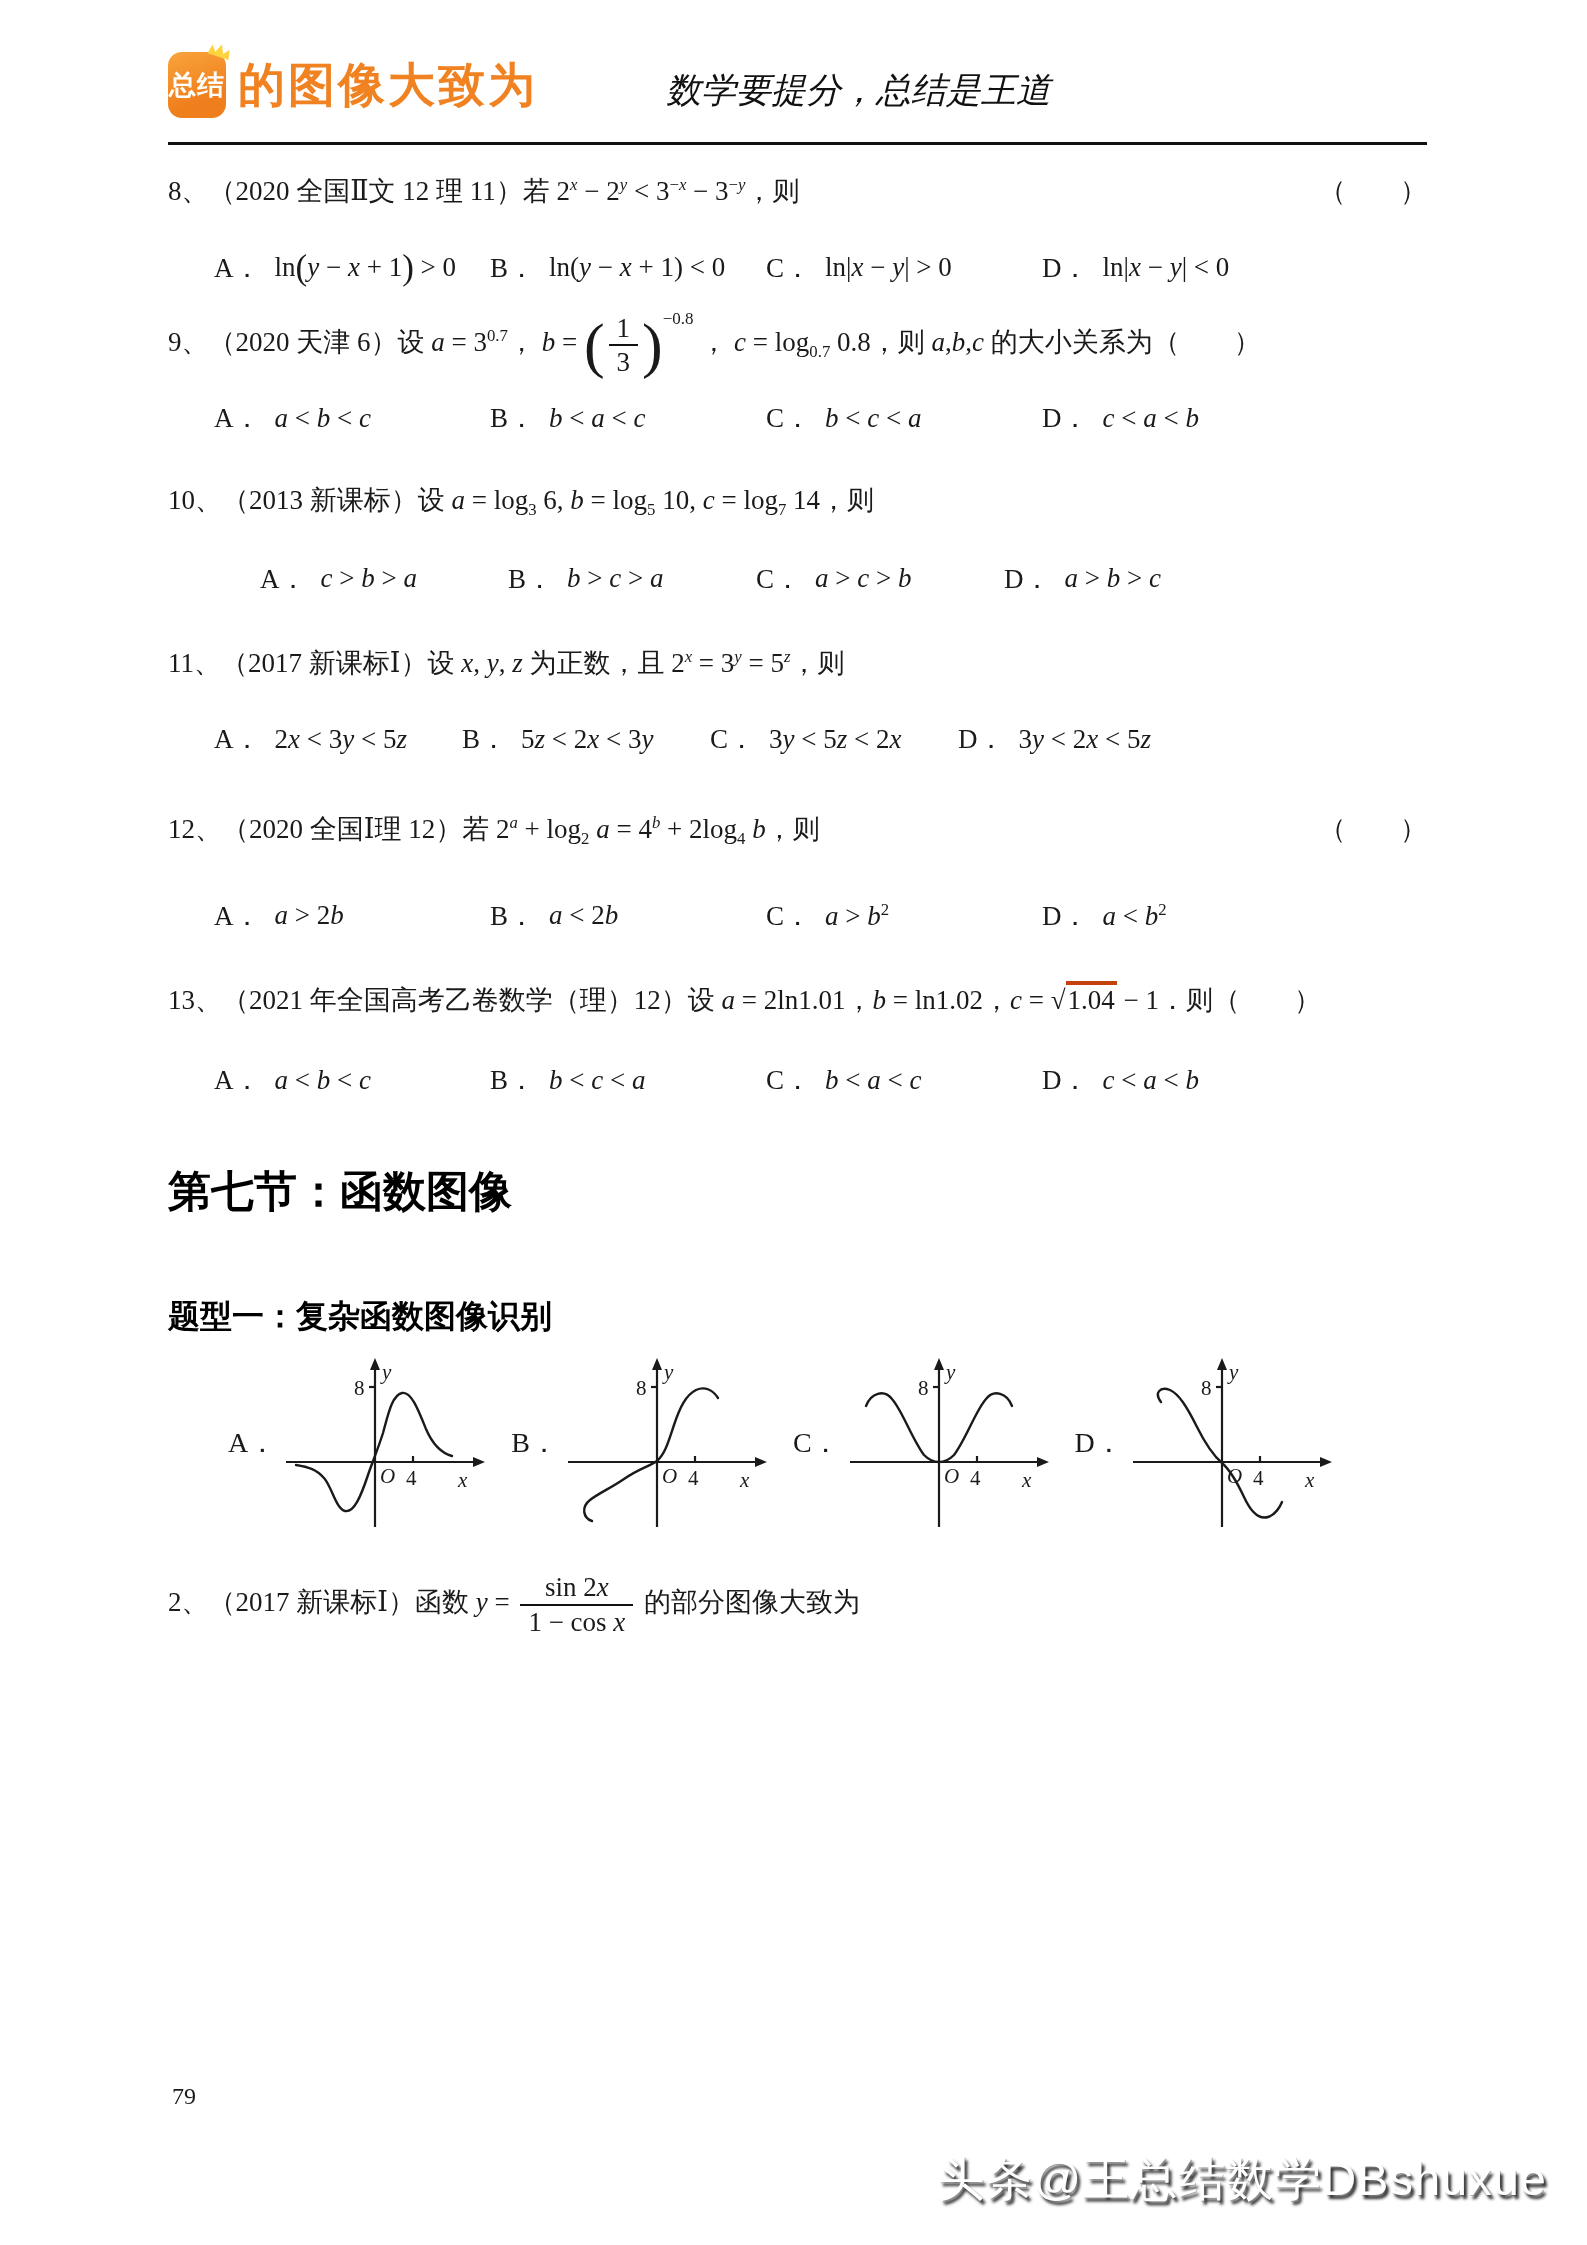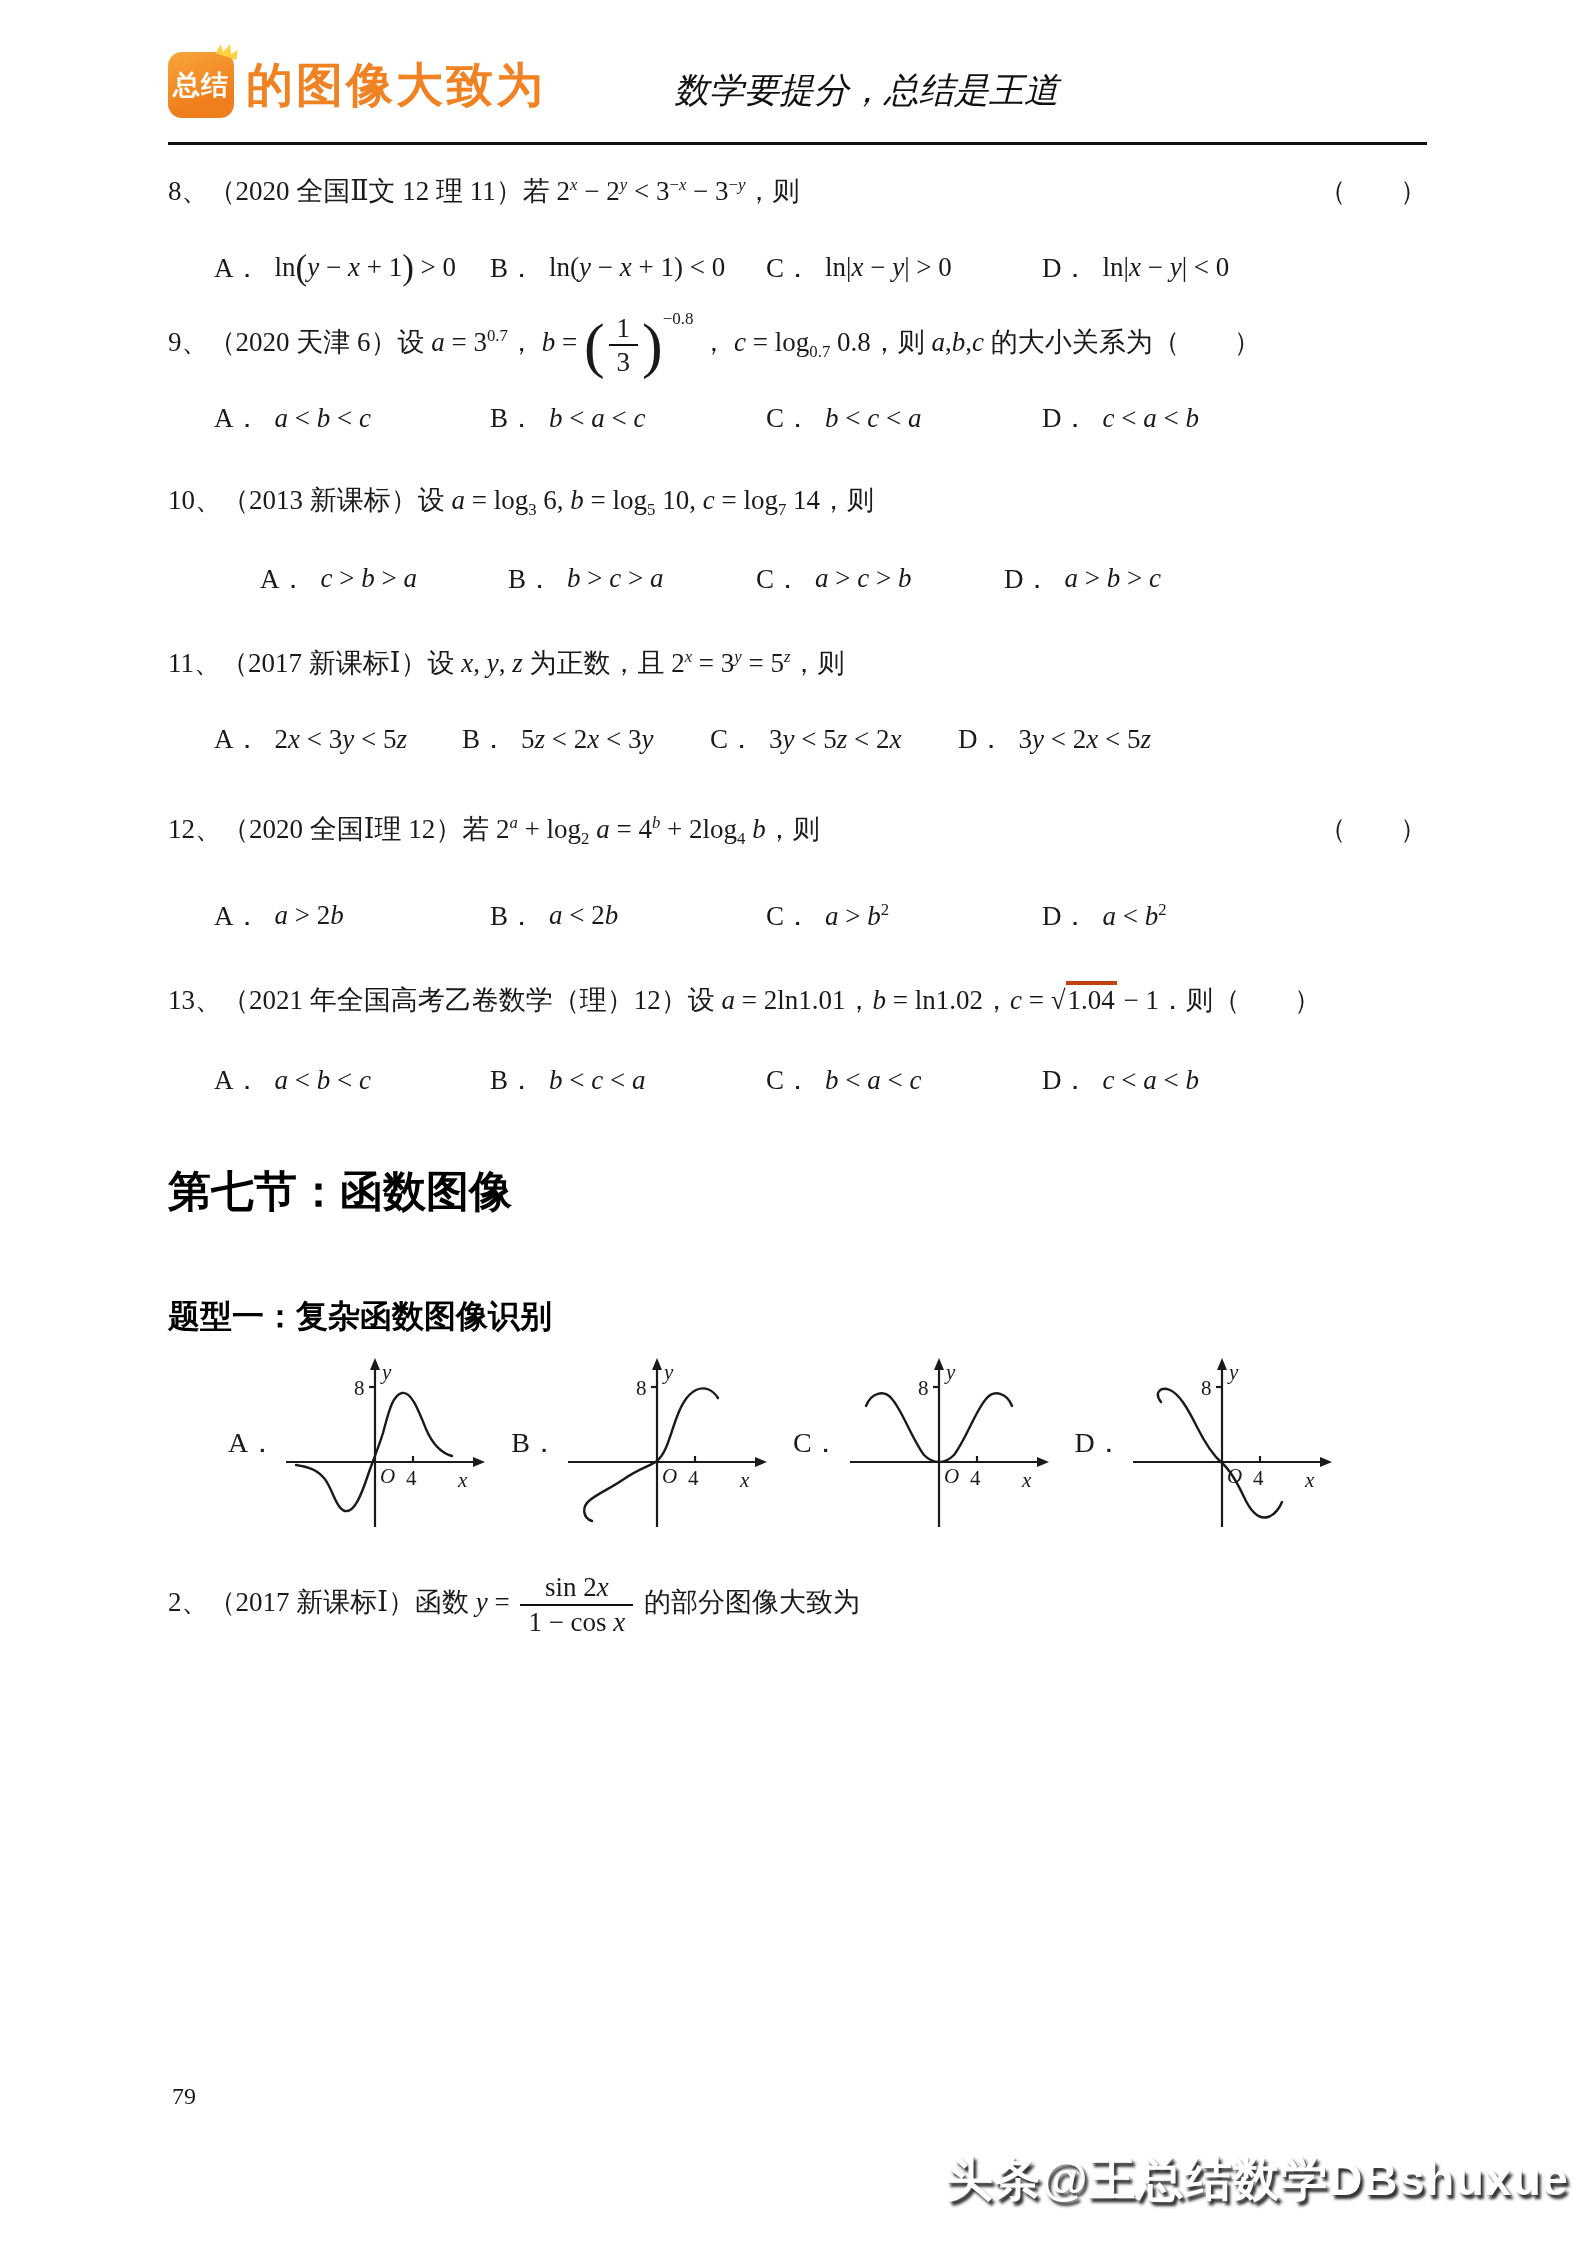--- a/index.html
+++ b/index.html
@@ -3,21 +3,21 @@
 <meta charset="utf-8">
 <style>
   html,body{margin:0;padding:0;background:#e9e9e9;}
   .page{position:relative;width:1587px;height:2245px;background:#ffffff;margin:0 auto;overflow:hidden;
         font-family:"Liberation Serif","DejaVu Serif",serif;color:#1a1a1a;}
   .content{padding:0 160px 0 168px;}
 
   
   .header{padding-top:52px;display:flex;align-items:flex-end;}
   .logo{display:flex;align-items:center;}
-  .badge{position:relative;width:66px;height:66px;border-radius:14px;
+  .badge{position:relative;width:58px;height:66px;border-radius:14px;
          background:linear-gradient(160deg,#f9a43c 0%,#ef7f1c 70%);
          display:flex;align-items:center;justify-content:center;}
   .badge .badge-text{color:#fff;font-family:"Liberation Sans",sans-serif;font-weight:bold;font-size:27px;letter-spacing:1px;}
   .crown{position:absolute;top:-9px;right:-7px;transform:rotate(18deg);}
   .brand{margin-left:12px;font-family:"Liberation Sans",sans-serif;font-weight:bold;
          font-size:47px;color:#f08222;letter-spacing:3px;}
   .tagline{margin-left:128px;padding-bottom:4px;font-size:35px;font-style:italic;font-weight:500;color:#111;}
   .rule{border-top:3px solid #111;margin-top:24px;}
 
   
@@ -51,22 +51,22 @@
   .gchoice{display:flex;align-items:center;margin-right:26px;}
   .glabel{font-size:28px;margin-right:4px;}
   .plot .ax{stroke:#1a1a1a;stroke-width:2.2;}
   .plot .ah{fill:#1a1a1a;}
   .plot text{font-size:21px;font-family:"Liberation Serif",serif;fill:#1a1a1a;}
   .plot .it{font-style:italic;}
   .plot .curve{fill:none;stroke:#1a1a1a;stroke-width:2.4;stroke-linecap:round;}
 
   
   .pagenum{position:absolute;left:172px;top:2083px;font-size:24px;}
-  .watermark{position:absolute;right:18px;top:2148px;font-family:"Liberation Sans",sans-serif;
-             font-weight:bold;font-size:47px;color:#ffffff;letter-spacing:1px;
+  .watermark{position:absolute;right:40px;top:2148px;font-family:"Liberation Sans",sans-serif;
+             font-weight:normal;font-size:47px;color:#ffffff;letter-spacing:1px;
              text-shadow:3px 4px 3px #2e2e2e, 1px 1px 0 #bdbdbd;}
 </style>
 </head>
 <body>
 
 <div class="page">
   <div class="content">
 
     <div class="header">
       <div class="logo">

